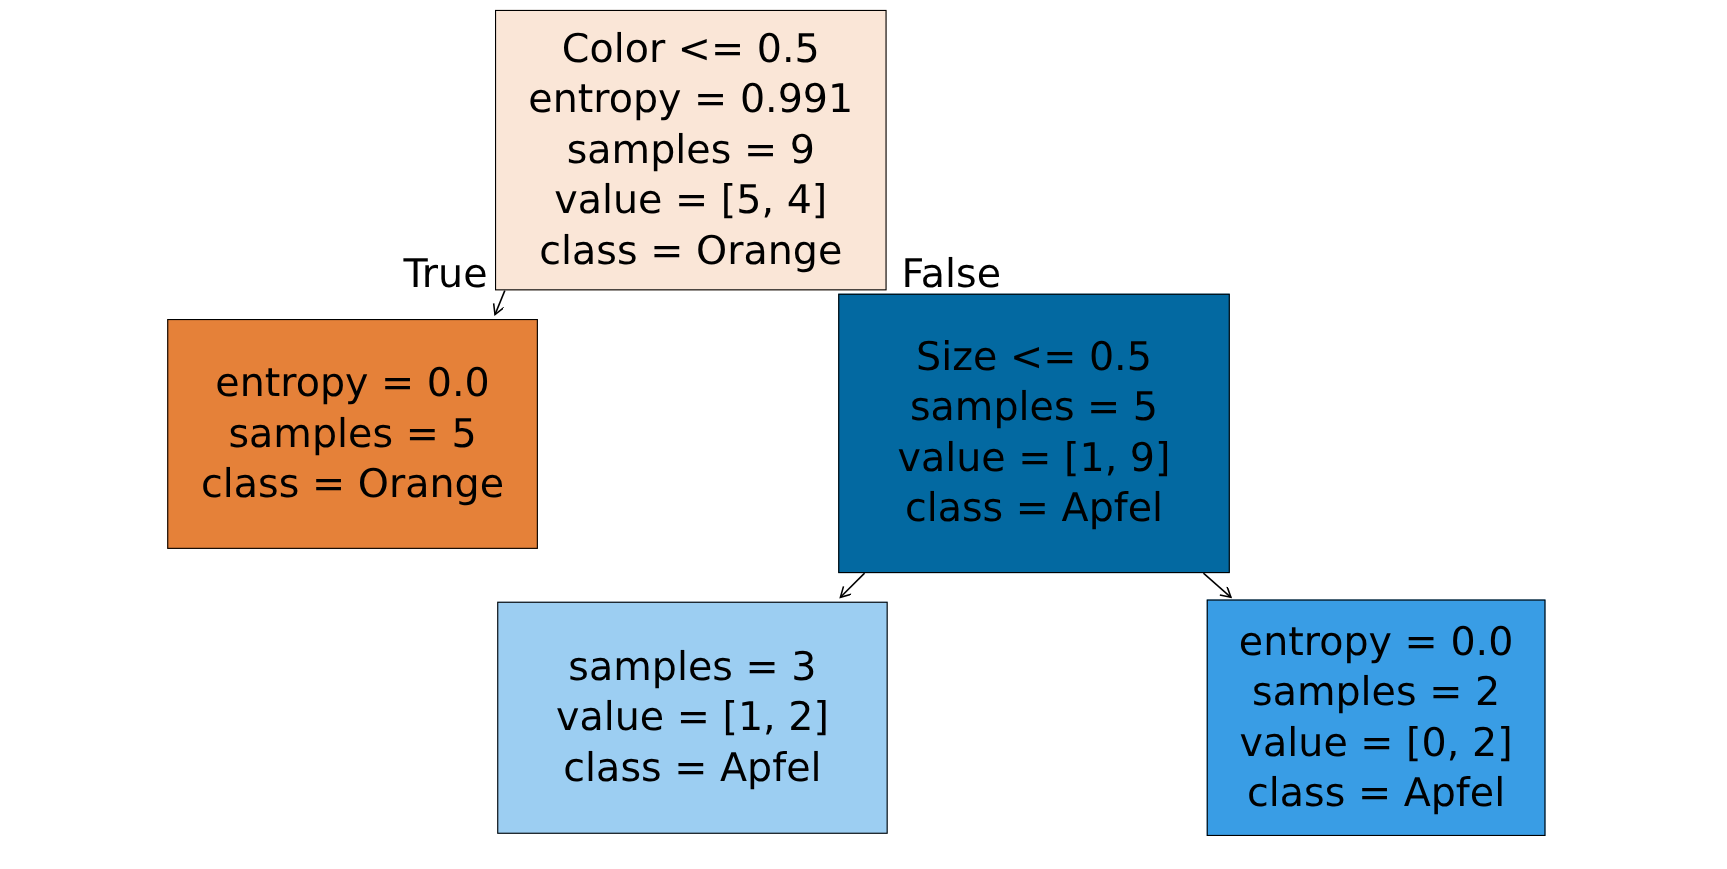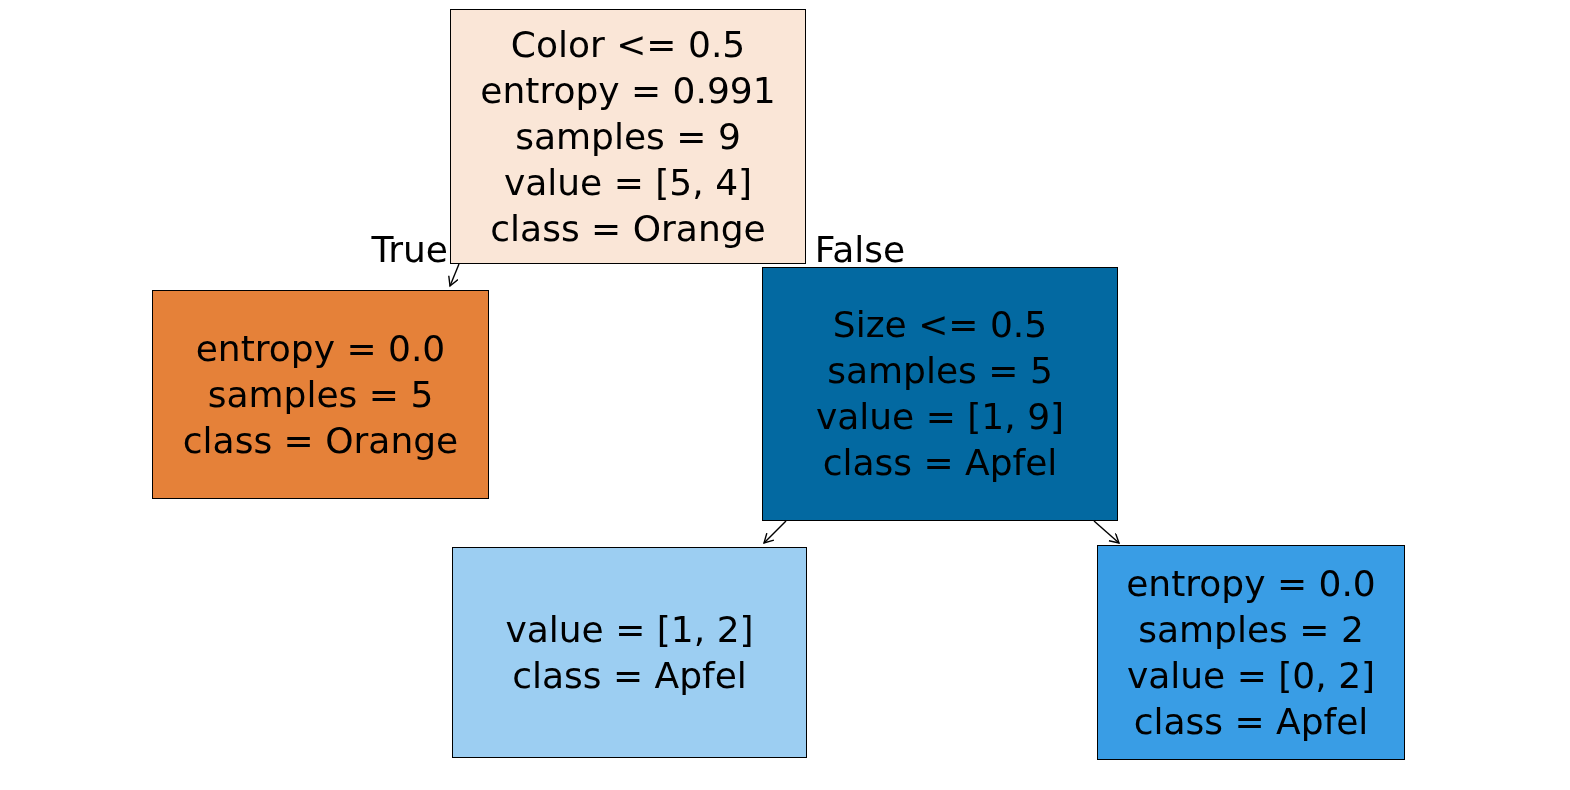--- a/index.html
+++ b/index.html
@@ -39,22 +39,22 @@
   #node1 { left: 152px; top: 290px; width: 337px; height: 209px; }
   #node2 { left: 762px; top: 267px; width: 356px; height: 254px; }
   #node3 { left: 452px; top: 547px; width: 355px; height: 211px; }
   #node4 { left: 1097px; top: 545px; width: 308px; height: 215px; }
   .edge-label {
     position: absolute;
     font-size: 36px;
     line-height: 44px;
     z-index: 3;
   }
-  #edge-label-true  { left: 362px; top: 228px; width: 86px; text-align: right; }
-  #edge-label-false { left: 810px; top: 228px; width: 100px; text-align: center; }
+  #edge-label-true  { left: 362px; top: 228px; width: 86px; text-align: center; }
+  #edge-label-false { left: 810px; top: 228px; width: 100px; text-align: right; }
 </style>
 </head>
 <body>
 
 <div class="canvas">
 
   <svg class="edges" width="1570" height="790" viewBox="0 0 1570 790">
     <defs>
       <marker id="openArrow" markerUnits="userSpaceOnUse" markerWidth="20" markerHeight="20" refX="10" refY="5" orient="auto">
         <path d="M1,0 L10,5 L1,10" fill="none" stroke="#000000" stroke-width="1.4"></path>
@@ -80,20 +80,21 @@
   </div>
 
   <div class="node" id="node2" style="background-color: #0369a1;">
     <div class="line">Size &lt;= 0.5</div>
     <div class="line">samples = 5</div>
     <div class="line">value = [1, 9]</div>
     <div class="line">class = Apfel</div>
   </div>
 
   <div class="node" id="node3" style="background-color: rgb(156, 206, 242);">
+    <div class="line">samples = 3</div>
     <div class="line">value = [1, 2]</div>
     <div class="line">class = Apfel</div>
   </div>
 
   <div class="node" id="node4" style="background-color: rgb(57, 157, 229);">
     <div class="line">entropy = 0.0</div>
     <div class="line">samples = 2</div>
     <div class="line">value = [0, 2]</div>
     <div class="line">class = Apfel</div>
   </div>

